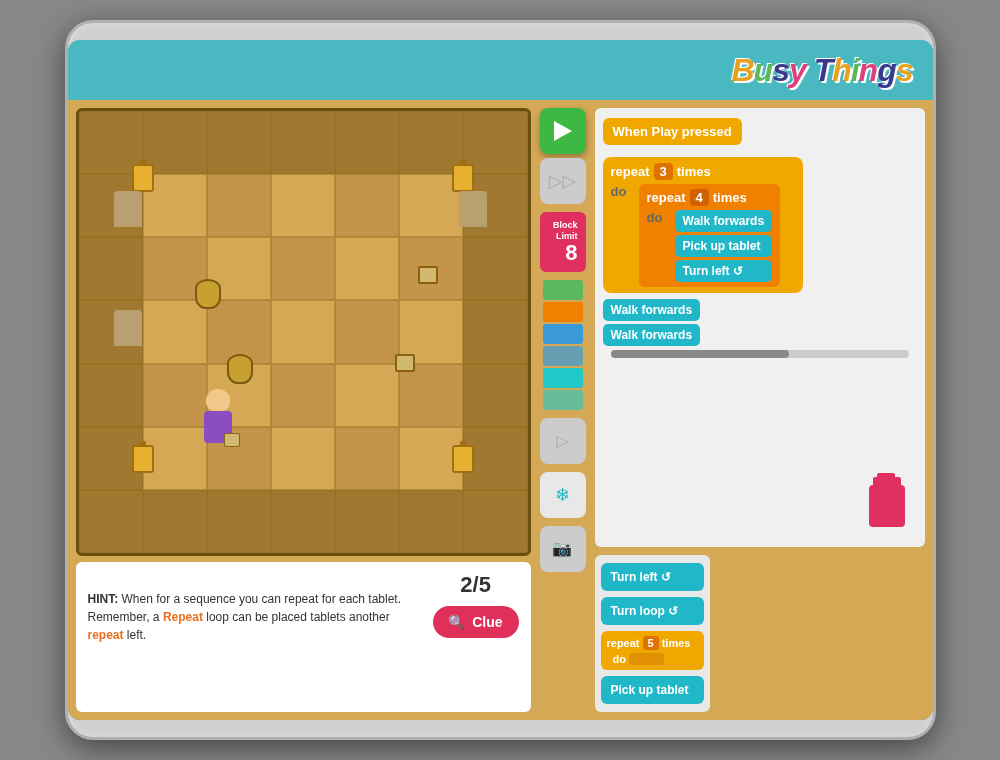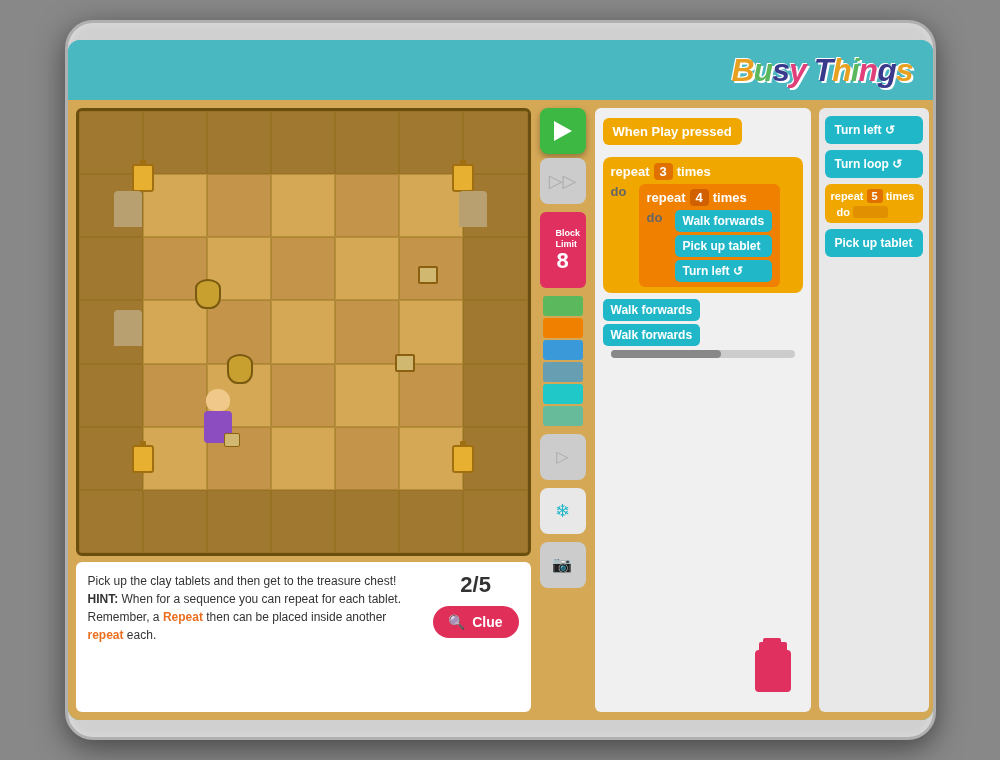--- a/index.html
+++ b/index.html
@@ -255,22 +255,22 @@
       display: flex;
       align-items: center;
       justify-content: center;
       cursor: pointer;
     }
 
     .block-limit-box {
       width: 46px;
       background: #e03060;
       border-radius: 6px;
-      padding: 16px;
-      text-align: center;
+      padding: 8px;
+      text-align: right;
       margin-top: 4px;
     }
 
     .block-limit-label {
       font-size: 9px;
       color: #fff;
       font-weight: bold;
       line-height: 1.2;
     }
 
@@ -303,21 +303,21 @@
       align-items: center;
       justify-content: center;
       cursor: pointer;
       margin-top: 4px;
     }
 
     
     .right-panel {
       flex: 1;
       display: flex;
-      flex-direction: row;
+      flex-direction: column;
       gap: 8px;
       min-width: 0;
       justify-content: space-between;
     }
 
     .code-area {
       flex: 1;
       background: #f0f0f0;
       border-radius: 6px;
       padding: 10px 8px;
@@ -537,22 +537,22 @@
             <div class="char-head"></div>
             <div class="char-body">
 
               <div style="position:absolute;bottom:-4px;right:-8px;width:16px;height:14px;background:#d0b870;border:1.5px solid #8b6010;border-radius:2px;"></div>
             </div>
           </div>
         </div>
 
         <div class="info-panel">
           <div class="info-text">
-            <span>Pick up the clay tablets and then get to the treasure chest!</span><br>
-            <span class="hint-bold">HINT:</span><span> When for a sequence you can repeat for each tablet. Remember, a </span><span class="repeat-orange">Repeat</span><span> then can be placed inside another </span><span class="repeat-orange">repeat</span><span> each.</span>
+            <br>
+            <span class="hint-bold">HINT:</span><span> When for a sequence you can repeat for each tablet. Remember, a </span><span class="repeat-orange">Repeat</span><span> loop can be placed tablets another </span><span class="repeat-orange">repeat</span><span> left.</span>
           </div>
           <div class="score-clue">
             <div class="score-badge">2/5</div>
             <button class="clue-button">
               <span>🔍</span>
               <span>Clue</span>
             </button>
           </div>
         </div>
       </div>

